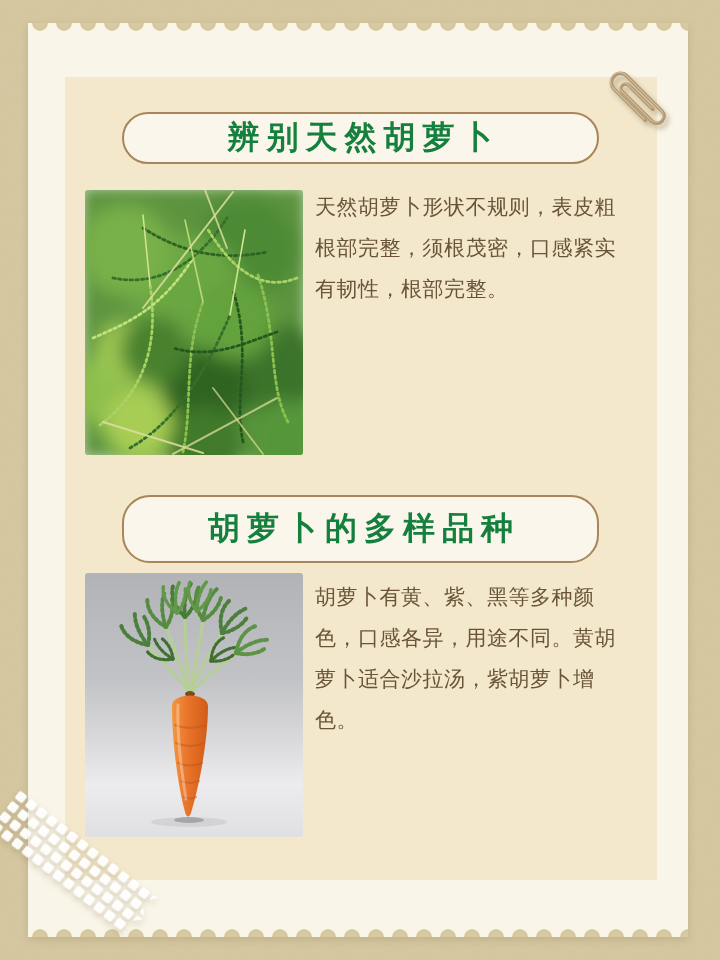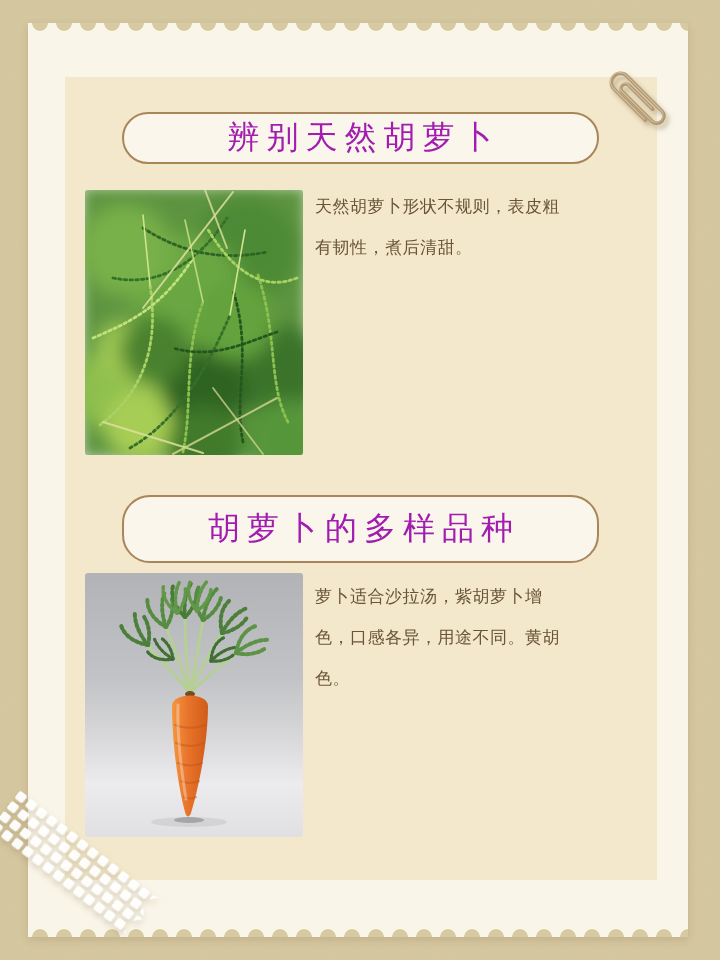--- a/index.html
+++ b/index.html
@@ -24,37 +24,37 @@
   .panel{left:65px;top:77px;width:592px;height:803px;background:#f3e8cc;}
   
   .pill{
     left:122px;width:477px;height:52px;
     background:#faf6ec;border:2px solid #a8865a;border-radius:28px;
     display:flex;align-items:center;justify-content:center;box-sizing:border-box;
   }
   .pill-1{top:112px;}
   .pill-2{top:495px;height:68px;}
   .pill span{
-    font-size:32px;font-weight:400;color:#a21caf;letter-spacing:7px;
+    font-size:32px;font-weight:700;color:#15803d;letter-spacing:7px;
     text-indent:7px;white-space:nowrap;
   }
   
   .photo{border-radius:3px;overflow:hidden;}
   .photo-foliage{
     left:85px;top:190px;width:218px;height:265px;
     background-color:#5d9440;
     box-shadow:inset 0 0 12px rgba(255,255,248,.55);
   }
   .photo-carrot{
     left:85px;top:573px;width:218px;height:264px;
     background:linear-gradient(180deg,#b2b3b7 0%,#c2c3c6 40%,#d9d9db 63%,#ececee 80%,#e0e0e2 100%);
   }
   .photo svg{display:block;}
   
-  .bodytext{color:#6a5438;font-size:17px;line-height:41px;letter-spacing:.5px;}
+  .bodytext{color:#6a5438;font-size:21px;line-height:41px;letter-spacing:.5px;}
   .bodytext-1{left:315px;top:186px;width:345px;}
   .bodytext-2{left:315px;top:576px;width:345px;}
   .bodytext div{white-space:nowrap;}
   
   .paperclip{left:592px;top:53px;width:92px;height:94px;filter:drop-shadow(3px 4px 2.5px rgba(120,98,58,.4));}
   .tape{left:20px;top:789px;width:190px;height:52px;transform:rotate(38deg);transform-origin:0 0;
         filter:drop-shadow(2px 3px 3px rgba(130,110,70,.3));}
 </style>
 </head>
 <body>
@@ -119,21 +119,22 @@
         <path d="M120,0 L142,58" stroke="#dcdf9b" stroke-width="2" opacity=".8"></path>
         <path d="M18,232 L118,263" stroke="#dcdf9b" stroke-width="2.2" opacity=".85"></path>
         <path d="M88,264 L192,208" stroke="#d4d78f" stroke-width="2" opacity=".8"></path>
         <path d="M178,264 L128,198" stroke="#d4d78f" stroke-width="1.8" opacity=".75"></path>
       </g>
     </svg>
   </div>
 
   <div class="abs bodytext bodytext-1">
     <div>天然胡萝卜形状不规则，表皮粗</div>
-    <div>有韧性，煮后清甜。</div>
+    <div>根部完整，须根茂密，口感紧实</div>
+    <div>有韧性，根部完整。</div>
   </div>
 </section>
 
 <section>
   <div class="abs pill pill-2">
     <span>胡萝卜的多样品种</span>
   </div>
 
   <div class="abs photo photo-carrot">
     <svg width="218" height="264" viewBox="0 0 218 264">
@@ -180,22 +181,23 @@
         <path d="M91,170 Q105,176 119,170"></path>
         <path d="M93,190 Q105,195 117,190"></path>
         <path d="M96,208 Q105,212 114,208"></path>
         <path d="M99,224 Q105,227 111,224"></path>
       </g>
       <path d="M93,132 C92,162 96,196 101,226" fill="none" stroke="#ffffff" stroke-width="3" stroke-linecap="round" opacity=".32"></path>
     </svg>
   </div>
 
   <div class="abs bodytext bodytext-2">
+    <div>胡萝卜有黄、紫、黑等多种颜</div>
+    <div>色，口感各异，用途不同。黄胡</div>
     <div>萝卜适合沙拉汤，紫胡萝卜增</div>
-    <div>色，口感各异，用途不同。黄胡</div>
     <div>色。</div>
   </div>
 </section>
 
 <svg class="abs paperclip" width="92" height="94" viewBox="0 0 92 94">
   <g transform="translate(46,47) rotate(-45) scale(1.3) translate(-12,-31)" fill="none" stroke="#b29872" stroke-width="2.8" stroke-linecap="round">
     <path d="M5,46 L5,12 A7,7 0 0 1 19,12 L19,50 A5.5,5.5 0 0 1 8,50 L8,18 A3.5,3.5 0 0 1 15,18 L15,44"></path>
   </g>
   <g transform="translate(45,46) rotate(-45) scale(1.3) translate(-12,-31)" fill="none" stroke="#d9c8a4" stroke-width="0.9" stroke-linecap="round" opacity=".8">
     <path d="M5,46 L5,12 A7,7 0 0 1 19,12 L19,50 A5.5,5.5 0 0 1 8,50 L8,18 A3.5,3.5 0 0 1 15,18 L15,44"></path>

